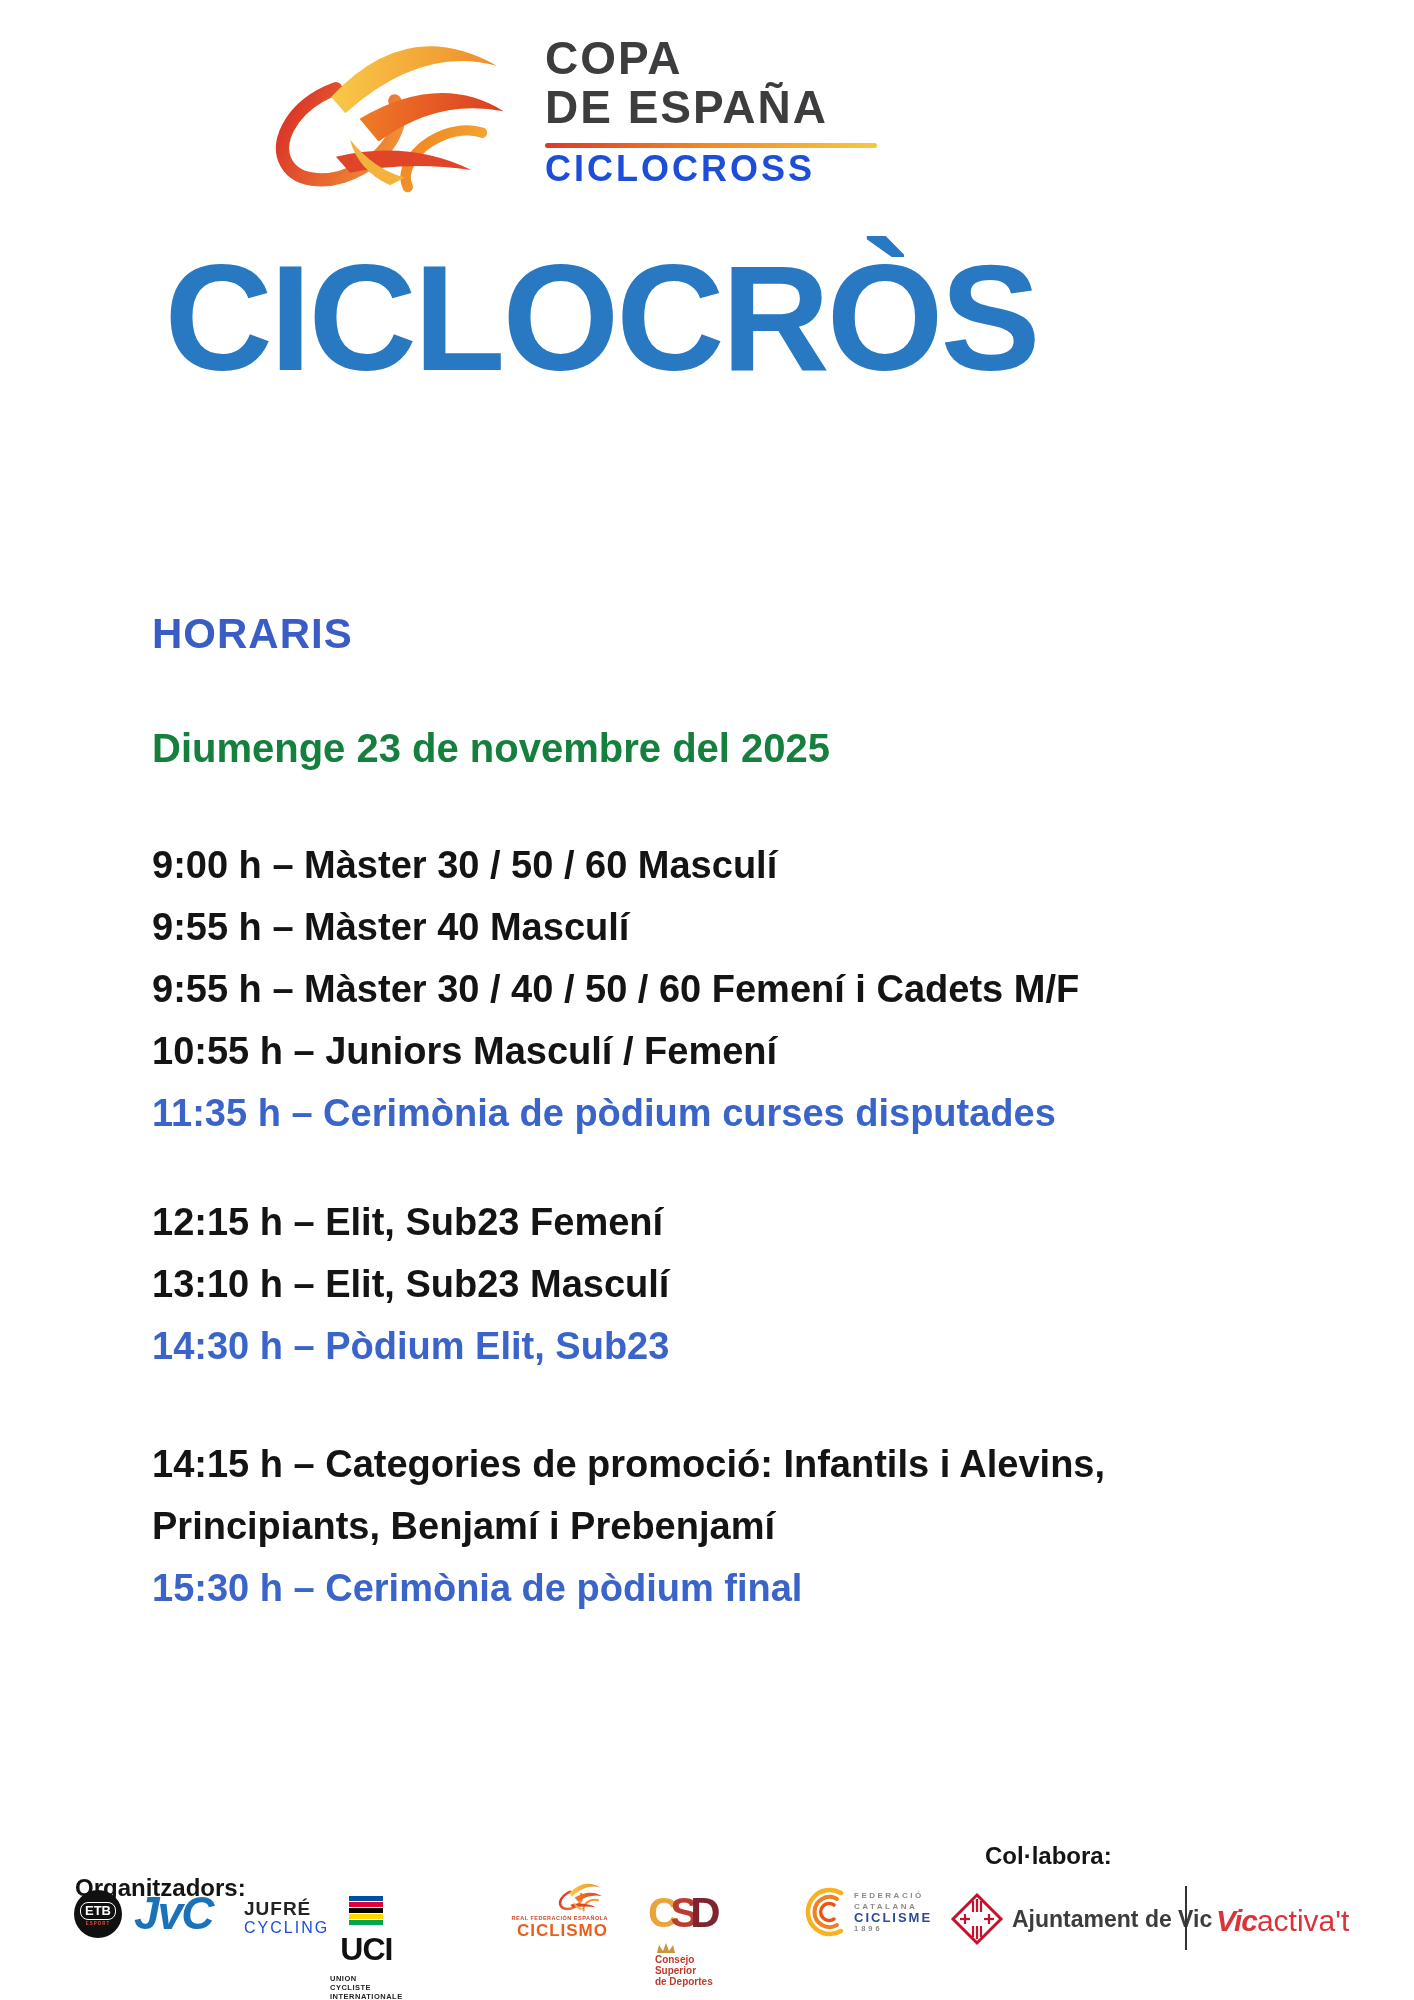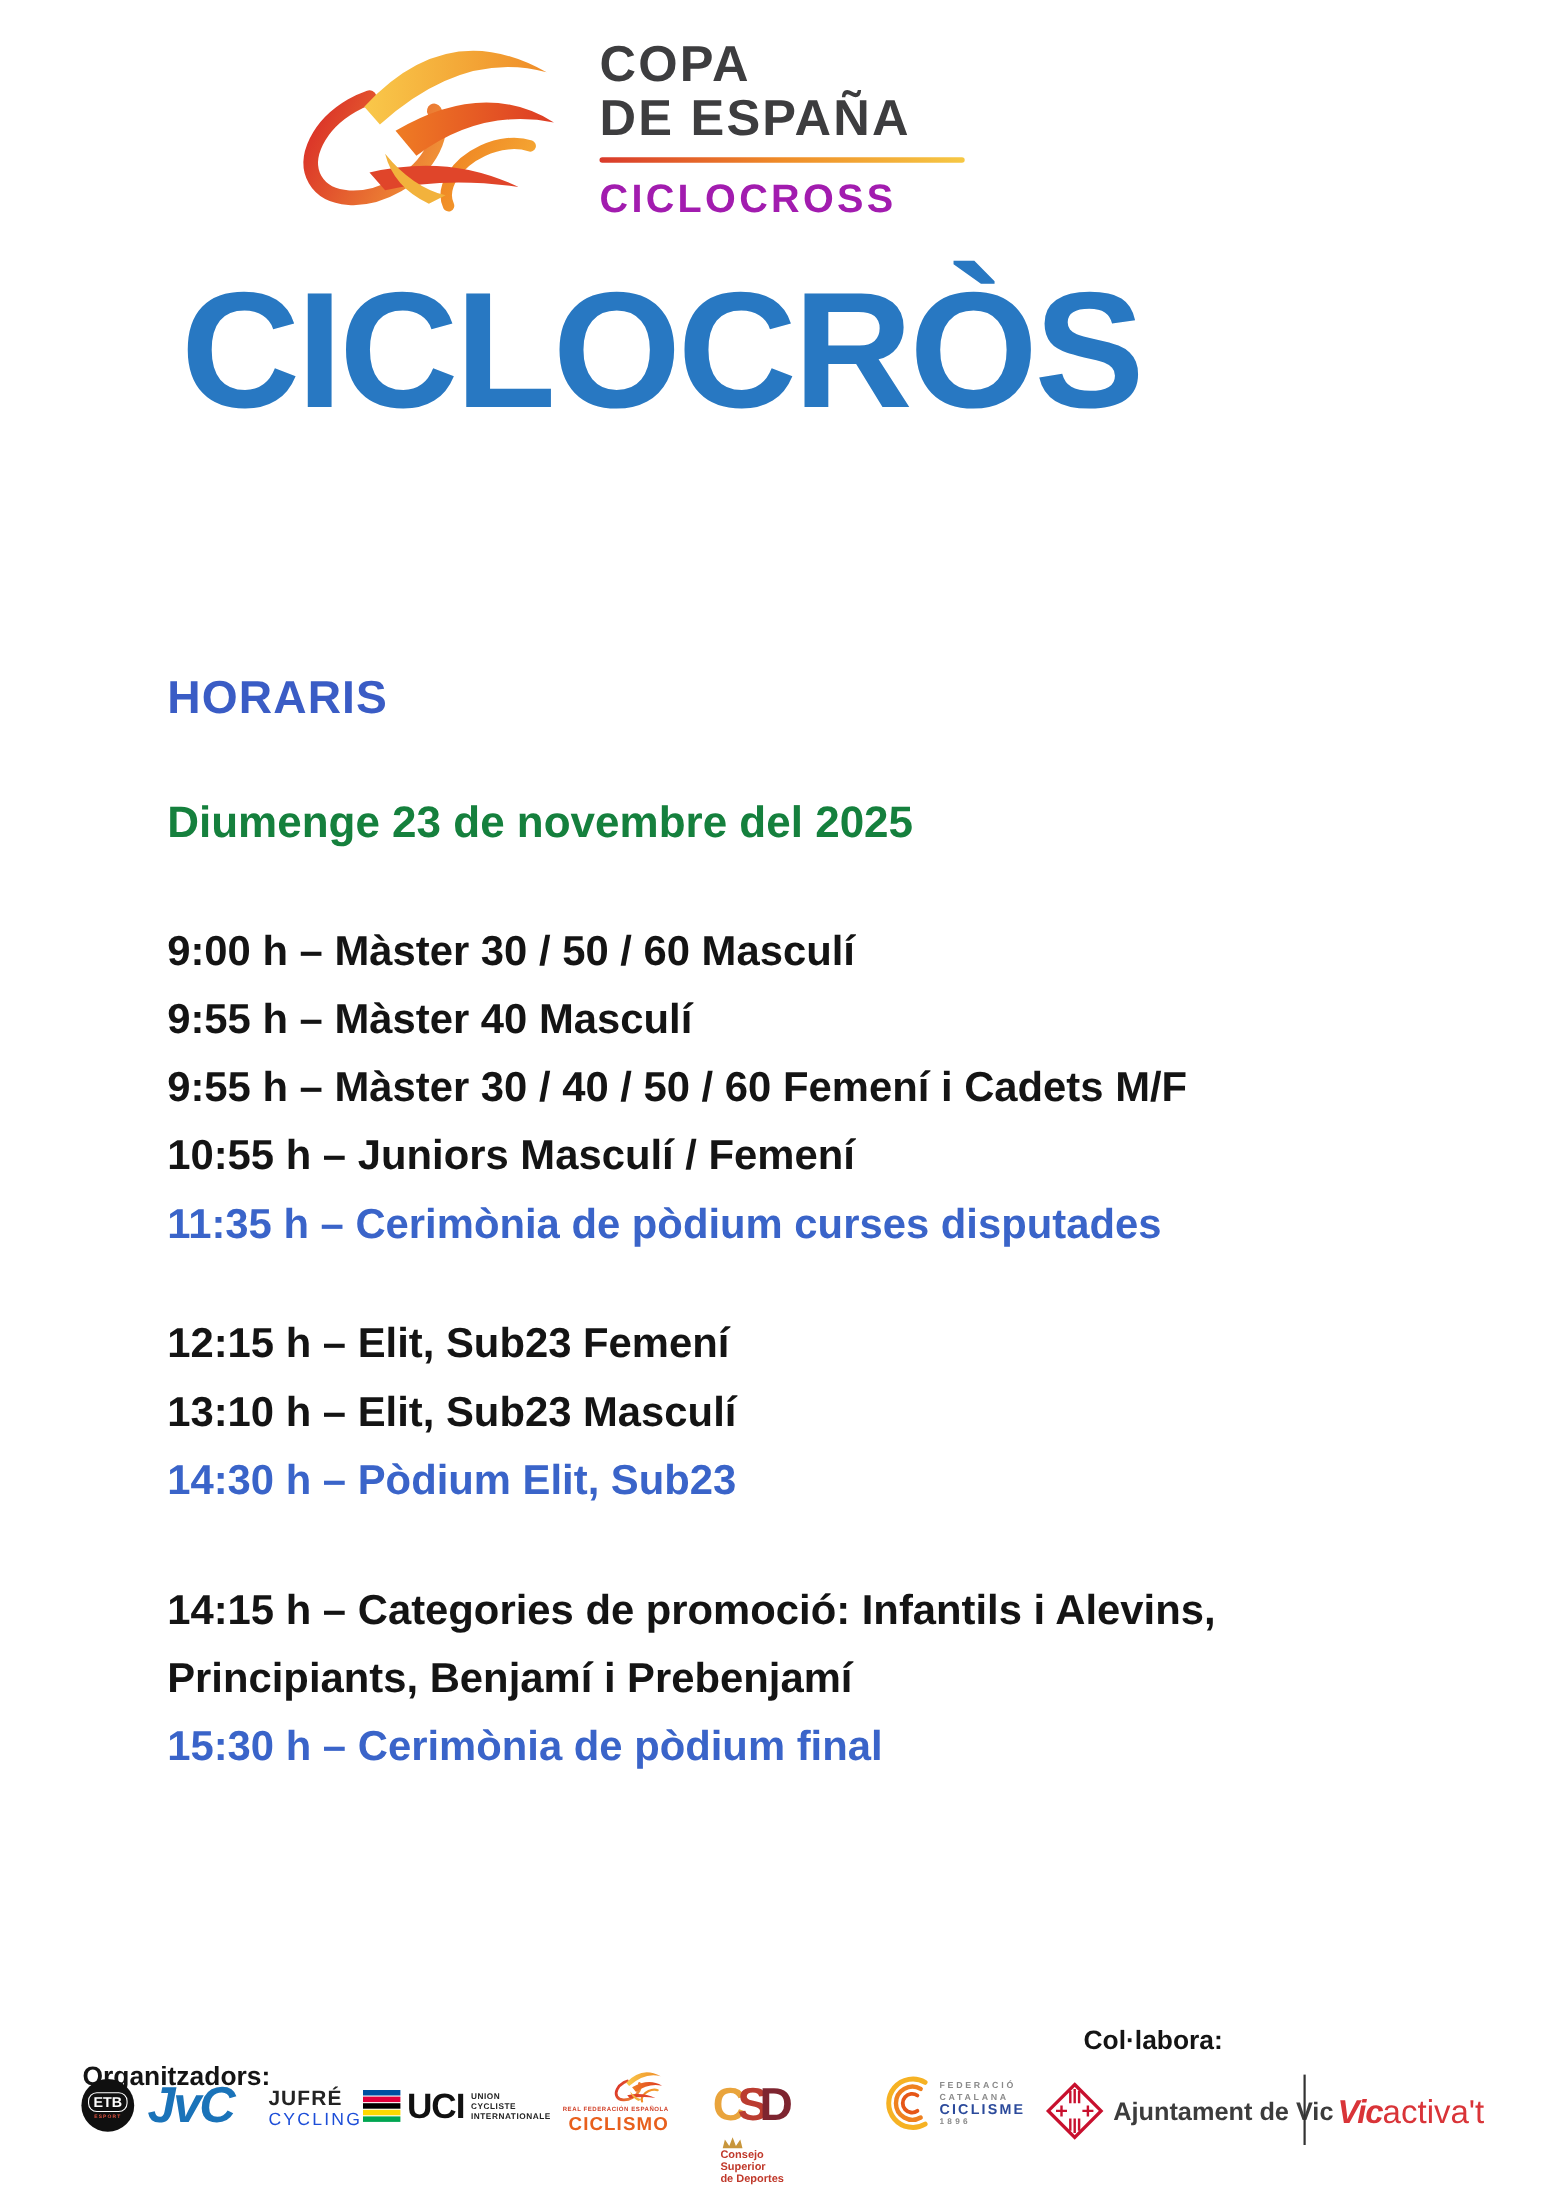--- a/index.html
+++ b/index.html
@@ -5,21 +5,21 @@
   html,body{margin:0;padding:0;background:#ffffff;}
   .page{position:relative;width:1414px;height:2000px;background:#ffffff;overflow:hidden;
         font-family:"Liberation Sans", sans-serif;}
 
   
   .flame-main{position:absolute;left:238px;top:26px;}
   .brand-text{position:absolute;left:545px;top:34px;}
   .brand-line{font-size:46px;font-weight:800;color:#3d3d3f;letter-spacing:2px;line-height:49px;}
   .brand-rule{width:332px;height:5px;margin-top:11px;border-radius:3px;
               background:linear-gradient(to right,#d93a2b,#ef8c28,#f6c844);}
-  .brand-sub{margin-top:12px;font-size:36px;font-weight:700;color:#a21caf;letter-spacing:3px;}
+  .brand-sub{margin-top:0;font-size:36px;font-weight:700;color:#1d4ed8;letter-spacing:3px;}
 
   
   .title-blue{position:absolute;left:0;top:243px;width:1202px;text-align:center;
               font-size:150px;line-height:150px;font-weight:800;letter-spacing:-3px;
               color:#2878c2;white-space:nowrap;}
   .title-black{position:absolute;left:0;top:376px;width:1414px;text-align:center;
                font-size:142px;line-height:142px;font-weight:800;letter-spacing:-2px;
                color:#070707;white-space:nowrap;}
 
   
@@ -43,21 +43,21 @@
             border-radius:8px;padding:0 4px;line-height:16px;}
   .etb-sub{color:#e0513f;font-size:4.5px;font-weight:700;letter-spacing:1px;margin-top:1px;}
 
   .jvc{position:absolute;left:134px;top:1886px;font-size:46px;font-weight:800;
        font-style:italic;color:#1a73b9;letter-spacing:-2px;text-align:right;}
 
   .jufre{position:absolute;left:244px;top:1899px;}
   .jufre-1{font-size:19px;font-weight:800;color:#232323;letter-spacing:1px;line-height:20px;}
   .jufre-2{font-size:16px;font-weight:400;color:#1d4ed8;letter-spacing:2px;line-height:18px;}
 
-  .uci{position:absolute;left:330px;top:1896px;display:flex;align-items:center;gap:6px;}
+  .uci{position:absolute;left:330px;top:1896px;display:flex;align-items:center;gap:6px;flex-direction:column;}
   .uci-flag{display:flex;flex-direction:column;gap:1px;}
   .uci-flag span{display:block;width:34px;height:5px;}
   .uci-acronym{font-size:32px;font-weight:800;color:#111;letter-spacing:-1px;}
   .uci-text div{font-size:7.5px;font-weight:700;color:#222;line-height:9px;letter-spacing:0.5px;}
 
   .rfec{position:absolute;left:498px;top:1880px;width:110px;display:flex;flex-direction:column;align-items:flex-end;}
   .rfec-1{font-size:5.5px;font-weight:700;color:#d2442c;letter-spacing:0.5px;margin-top:1px;}
   .rfec-2{font-size:17px;font-weight:800;color:#e8601d;letter-spacing:1px;}
 
   .csd{position:absolute;left:648px;top:1892px;display:flex;align-items:flex-end;gap:7px;flex-direction:column;}

